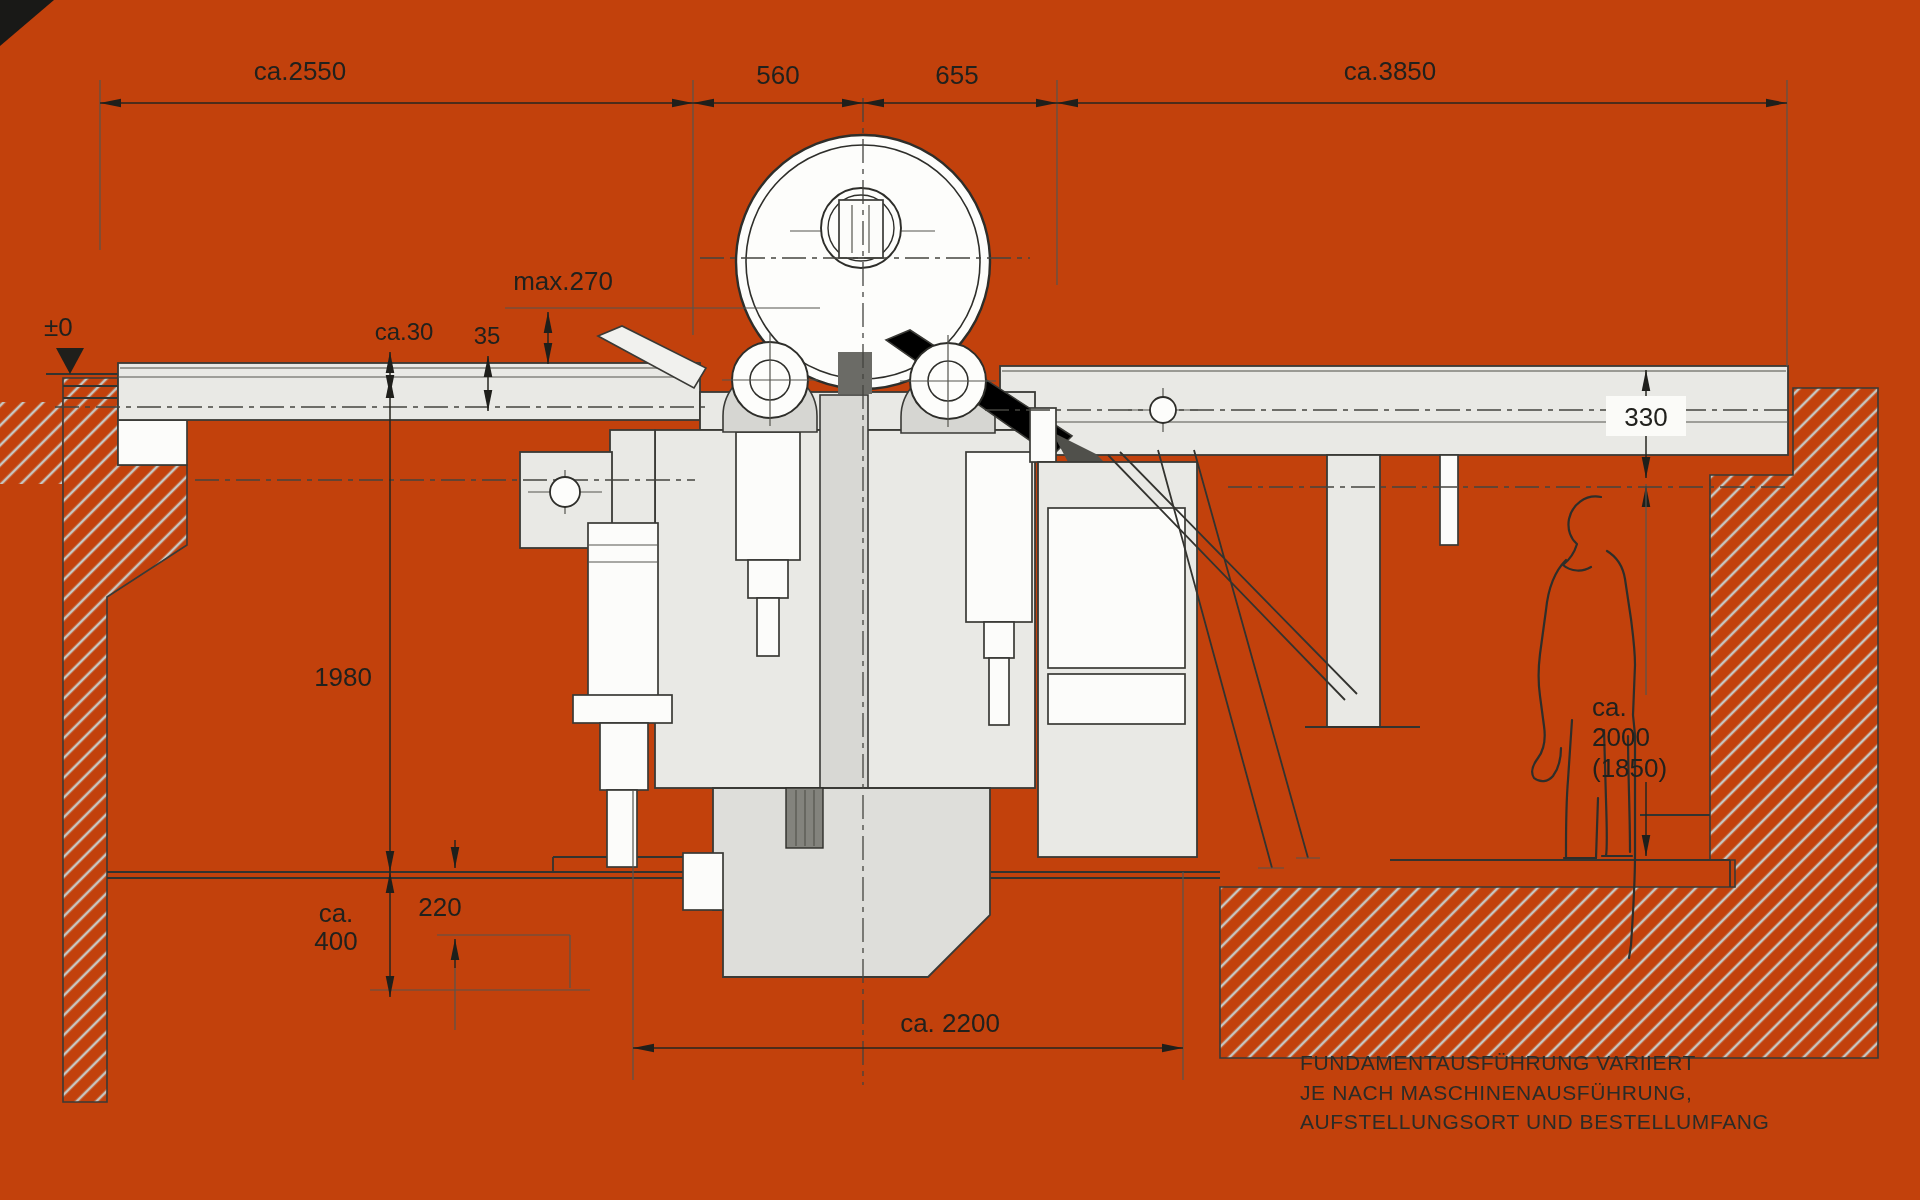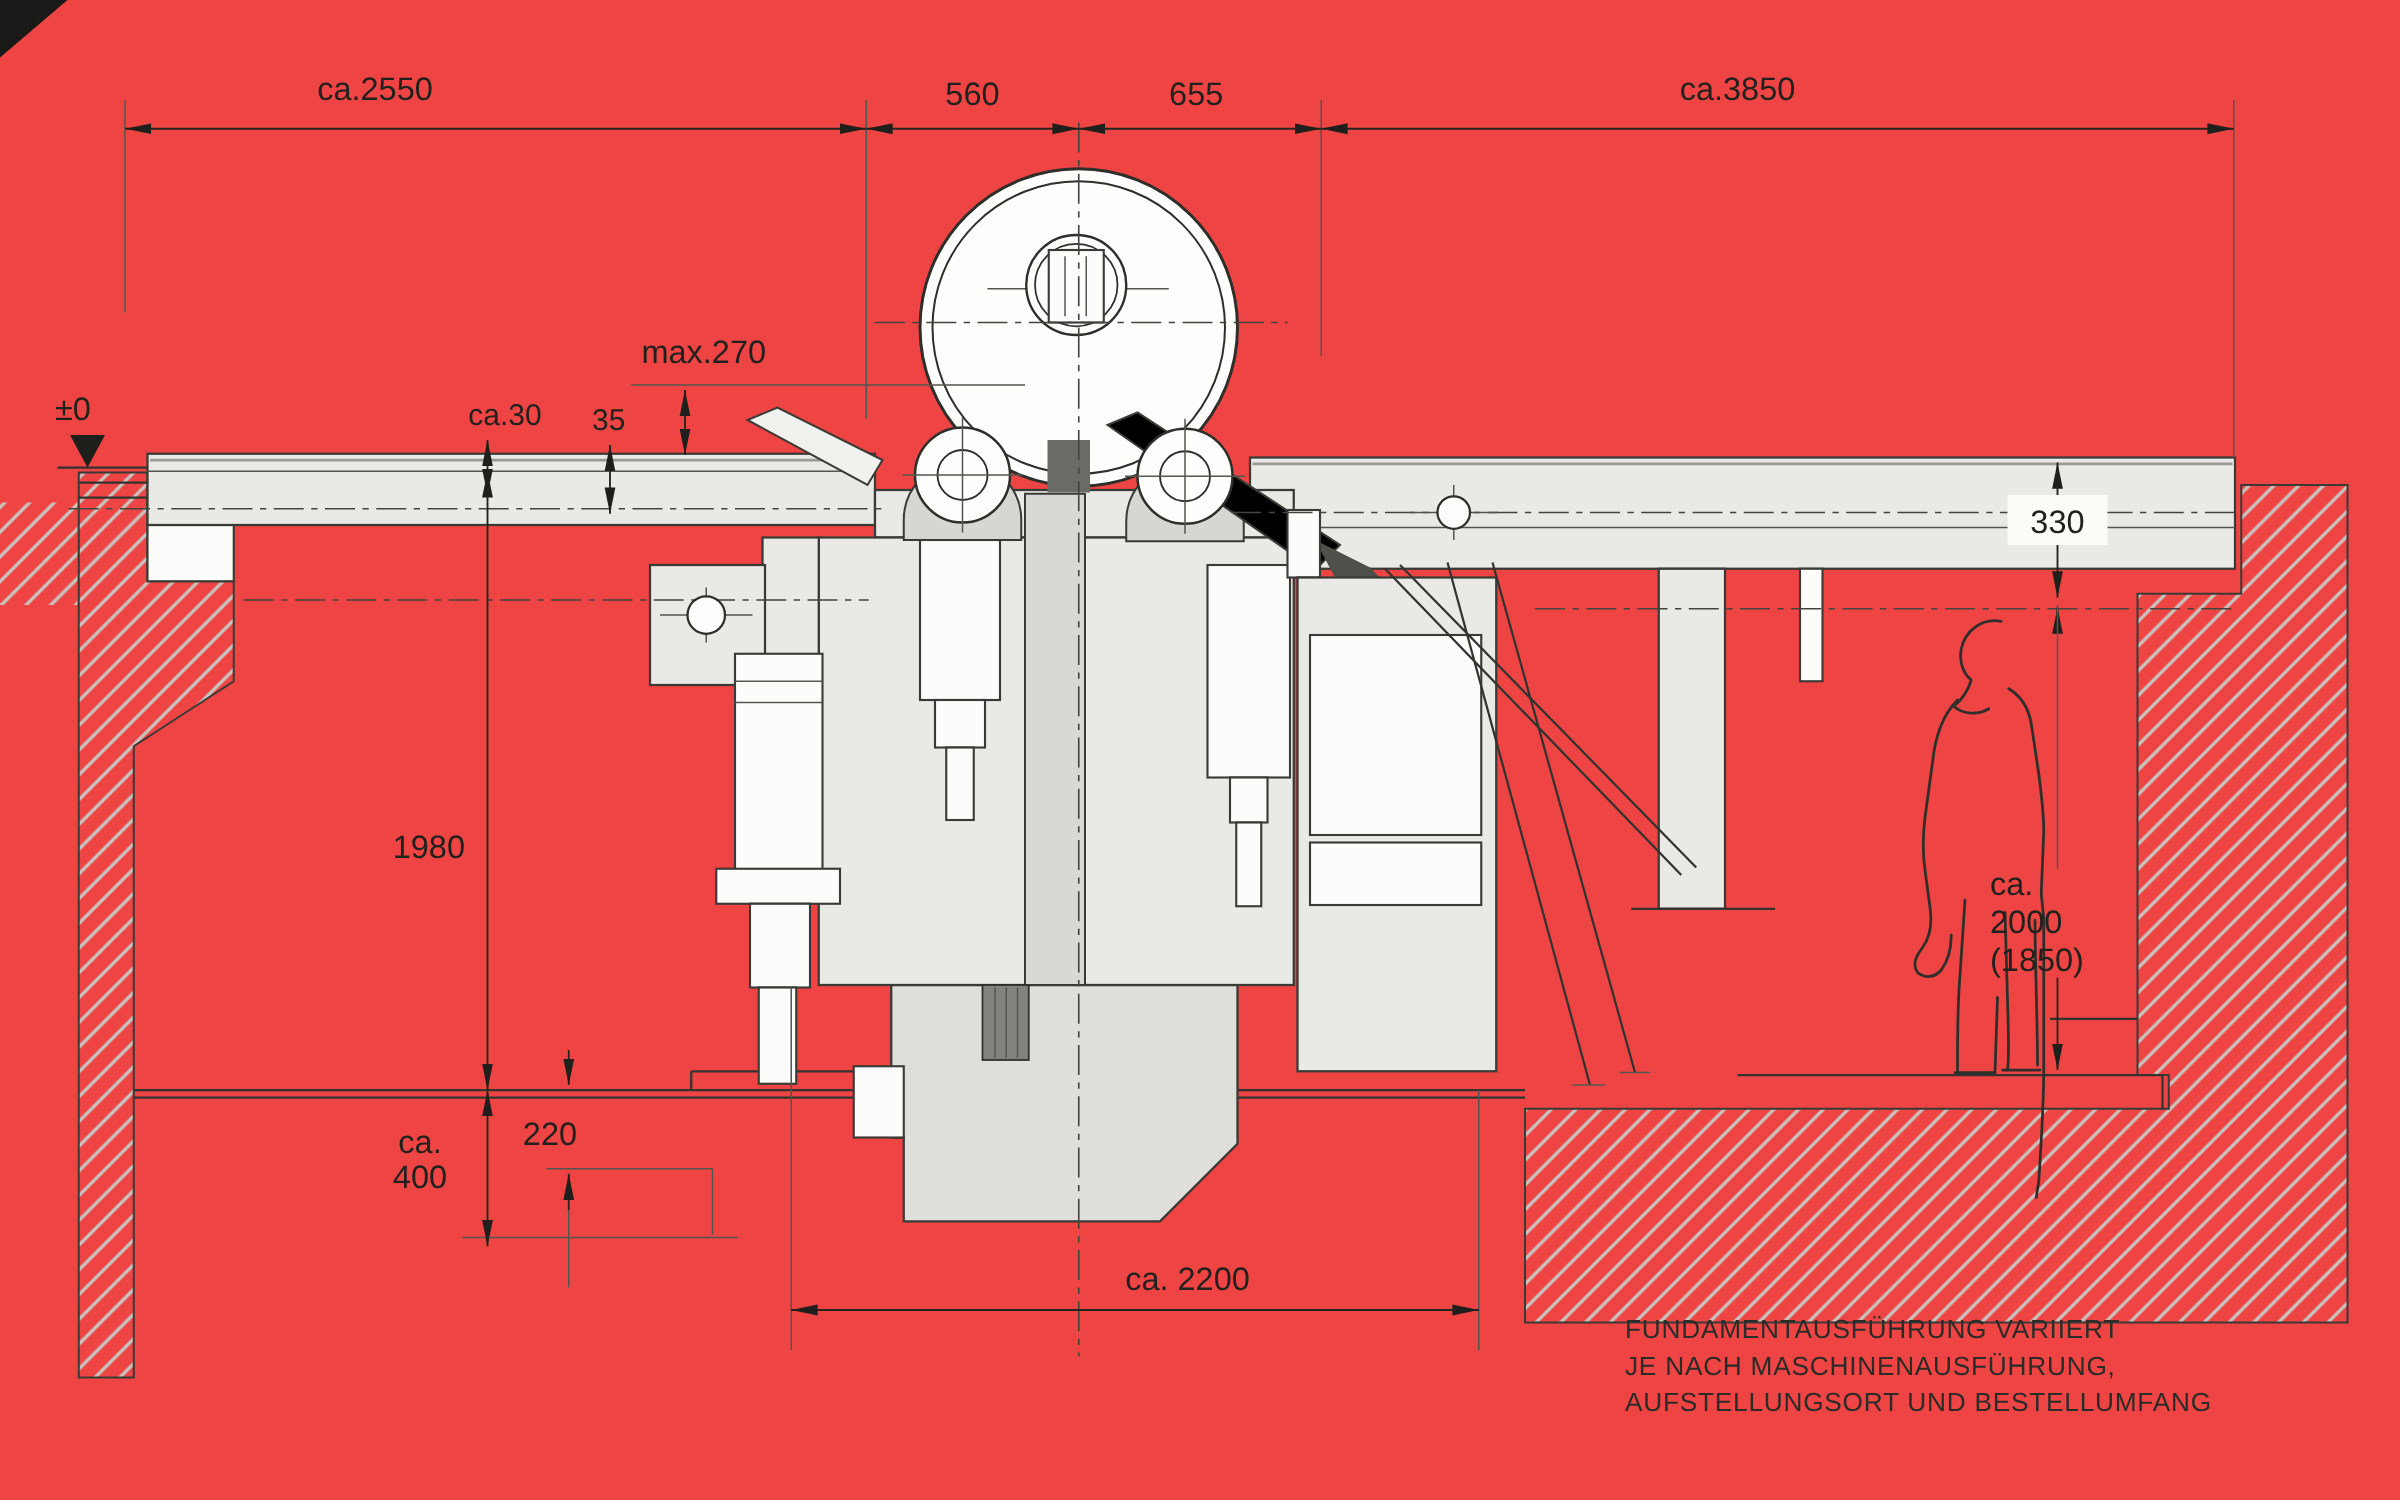--- a/index.html
+++ b/index.html
@@ -1,16 +1,16 @@
 <!DOCTYPE html>
 <html><head>
 <meta charset="utf-8">
 <style>
   html,body{margin:0;padding:0;background:#f8f8f5;}
-  .canvas{width:1920px;height:1200px;position:relative;background:#ef4444;overflow:hidden;}
+  .canvas{width:1920px;height:1200px;position:relative;background:#c2410c;overflow:hidden;}
   svg{display:block;}
   .fillg{fill:#e9e9e5;stroke:#3a3a36;stroke-width:1.8;}
   .fillg2{fill:#dededa;stroke:#3a3a36;stroke-width:1.8;}
   .white{fill:#fcfcfa;stroke:#3a3a36;stroke-width:1.7;}
   .ln{stroke:#33332f;stroke-width:1.8;fill:none;}
   .lnthin{stroke:#55554f;stroke-width:1.2;fill:none;}
   .lngrey{stroke:#9a9a94;stroke-width:2.2;fill:none;}
   .cl{stroke:#44443f;stroke-width:1.3;fill:none;stroke-dasharray:24 6 5 6;}
   .dim{stroke:#26261f;stroke-width:1.5;fill:none;}
   .dimtxt{font-family:"Liberation Sans",sans-serif;font-size:26px;fill:#21211d;}

